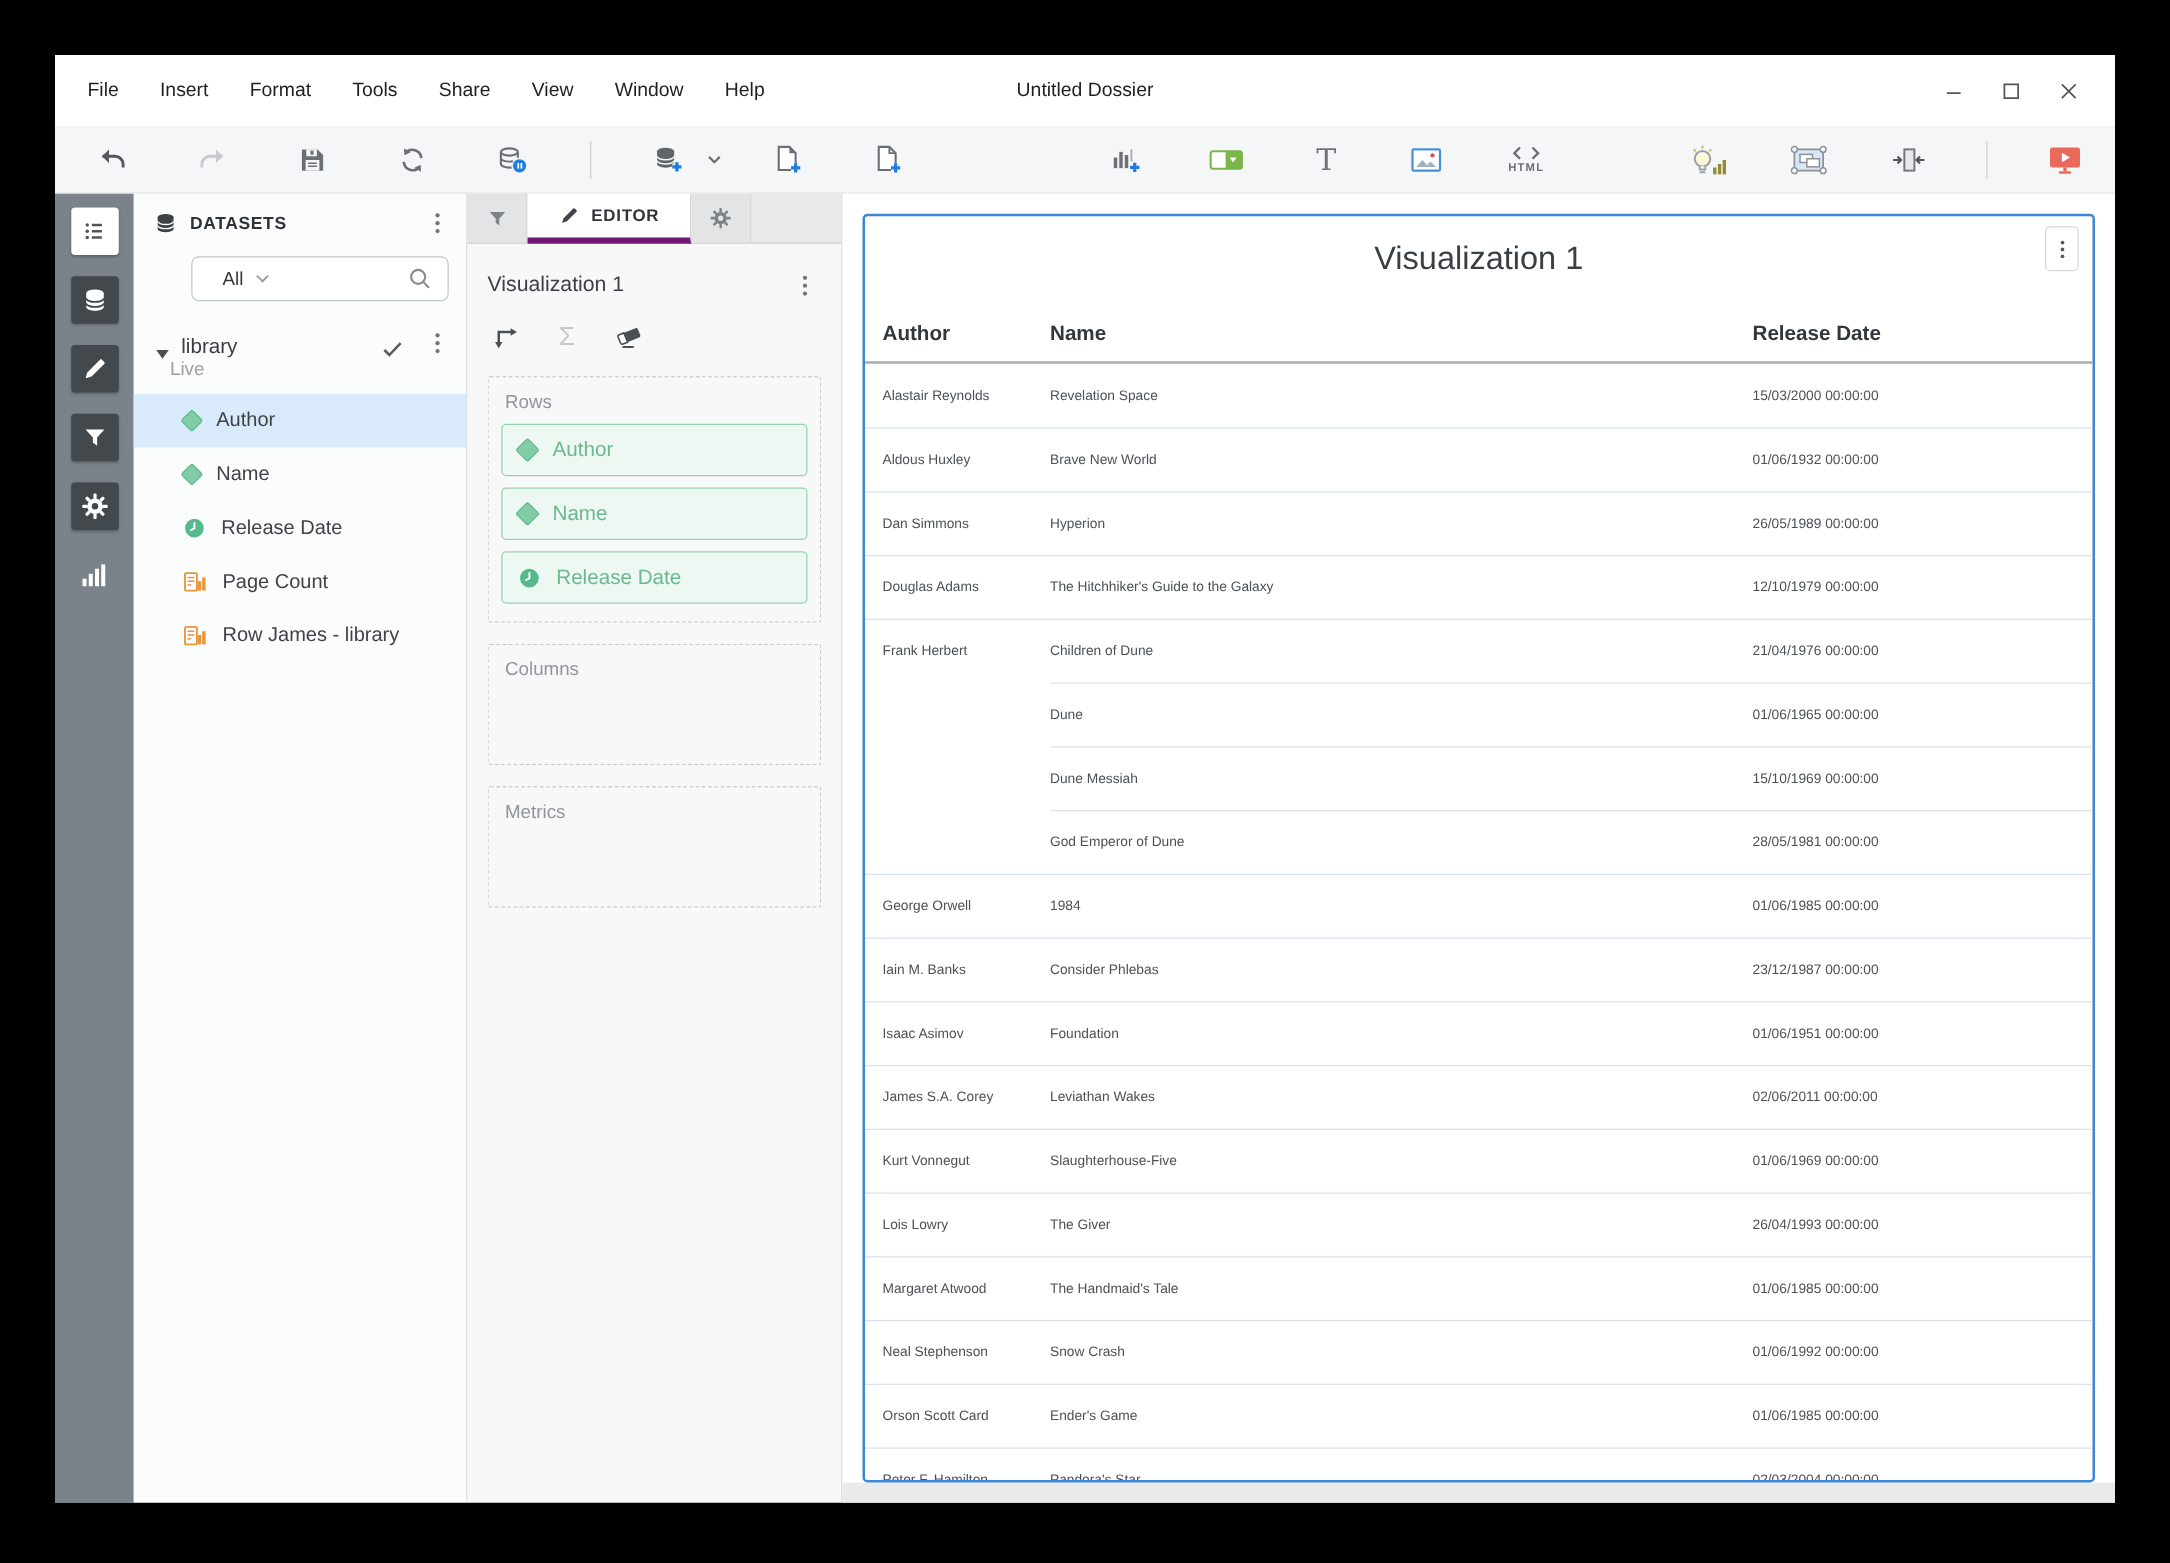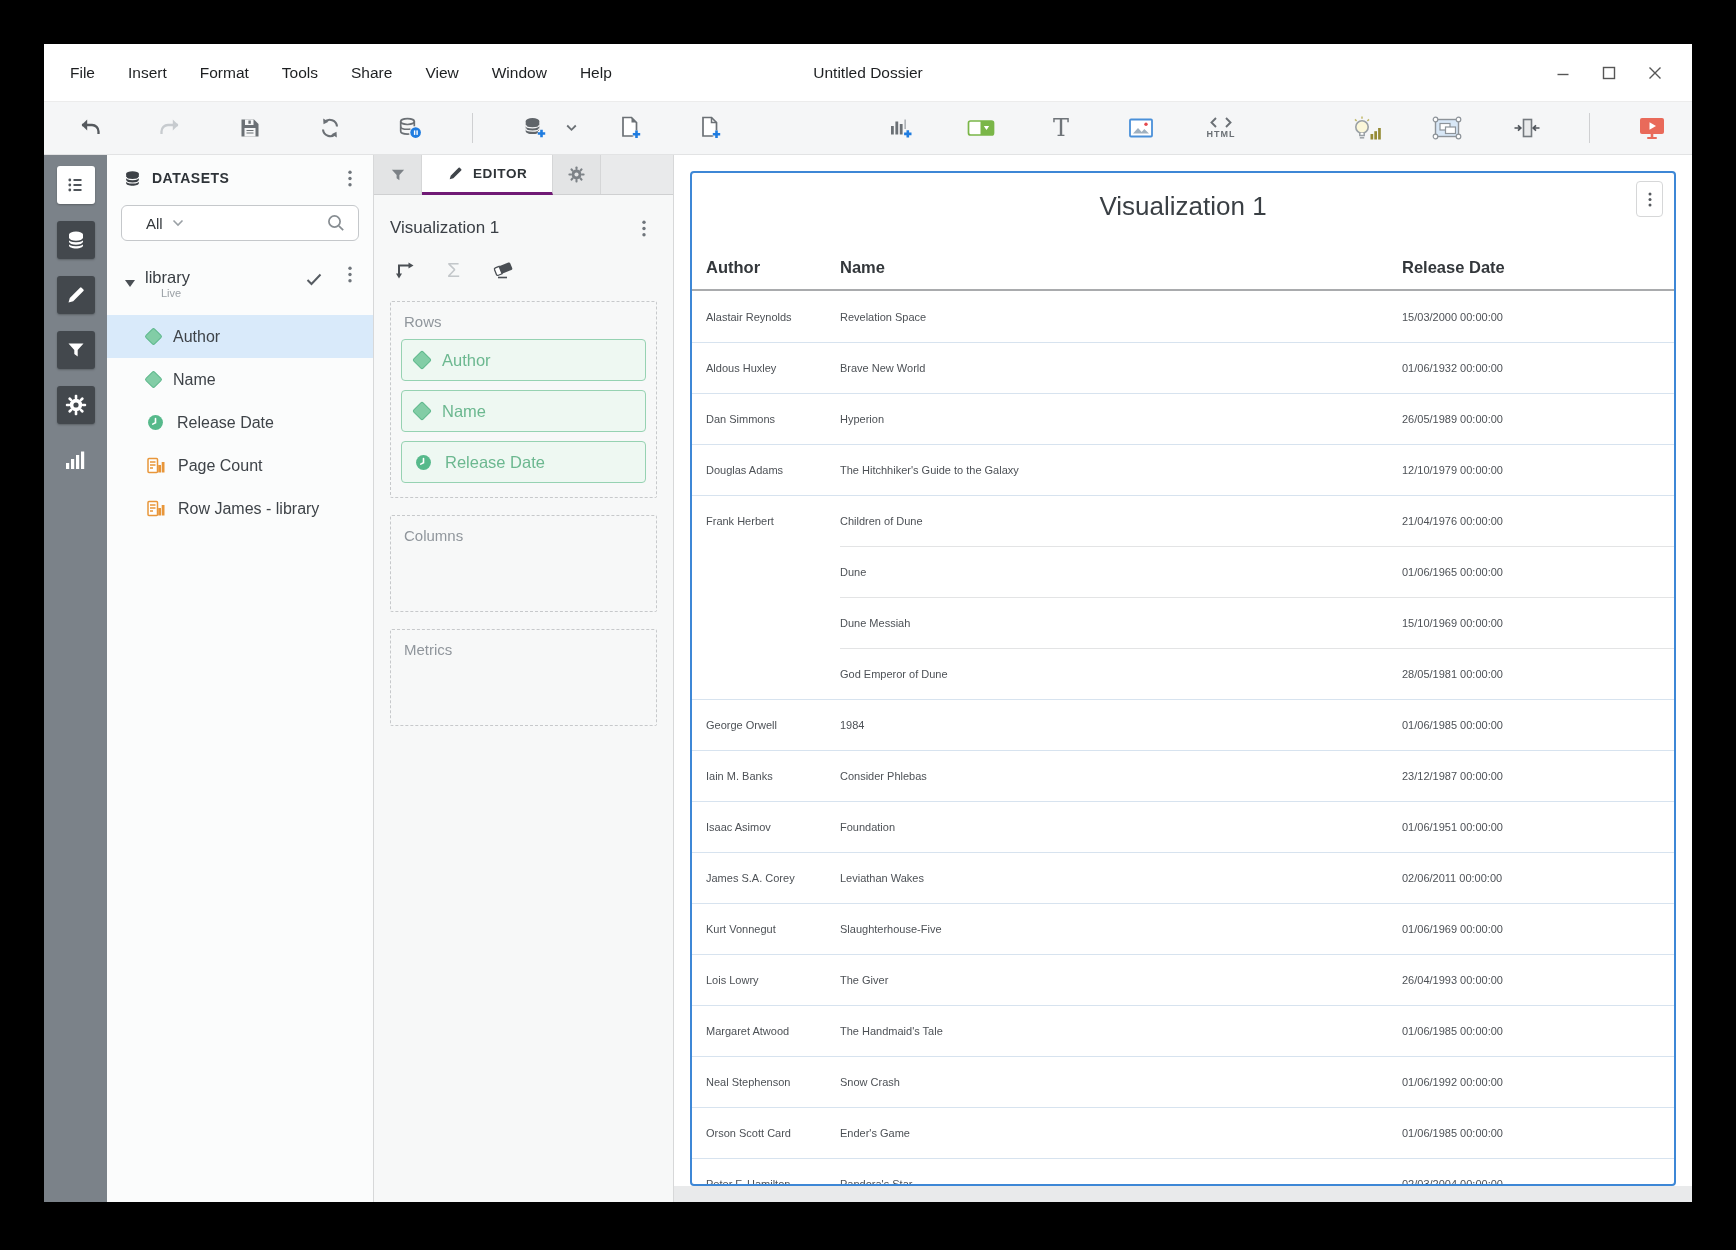--- a/index.html
+++ b/index.html
@@ -34,37 +34,37 @@
   .rail { width:63px; flex:none; background:#7b8289; display:flex; flex-direction:column; align-items:center; padding-top:11px; gap:17px; }
   .rail-btn { width:38px; height:38px; border-radius:3px; background:#43484d; display:flex; align-items:center; justify-content:center; box-shadow:0 1px 2px rgba(0,0,0,.25); }
   .rail-btn.white { background:#fff; }
   .rail-plain { width:38px; height:38px; display:flex; align-items:center; justify-content:center; }
 
   
   .ds-panel { width:267px; flex:none; background:#fbfcfc; border-right:1px solid #d7d8d9; display:flex; flex-direction:column; }
   .ds-header { height:46px; display:flex; align-items:center; padding:0 10px 0 16px; flex:none; }
   .ds-title { font-weight:bold; font-size:14px; letter-spacing:.5px; color:#2e3338; margin-left:10px; flex:1; }
   .kebab-btn { width:26px; height:26px; display:flex; align-items:center; justify-content:center; }
-  .search-wrap { padding:4px 14px 10px; flex:none; }
+  .search-wrap { padding:4px 14px 10px; flex:none;margin-left:32px; }
   .search-box { height:36px; background:#fff; border:1px solid #c5c8cb; border-radius:6px; display:flex; align-items:center; padding:0 12px 0 24px; }
   .search-all { font-size:15px; color:#33373b; margin-right:9px; }
   .search-spacer { flex:1; }
   .lib-row { height:36px; display:flex; align-items:flex-end; padding:0 10px 0 18px; flex:none; }
   .lib-name { font-size:16.5px; color:#383d42; margin-left:10px; flex:1; }
-  .live-row { padding-left:54px; font-size:11px; color:#9aa0a5; height:28px; flex:none; }
+  .live-row { padding-left:29px; font-size:15px; color:#9aa0a5; height:28px; flex:none; }
   .ds-item { height:43px; display:flex; align-items:center; gap:13px; padding-left:40px; font-size:16px; color:#3e4348; flex:none; }
   .ds-item.selected { background:#d9eafa; }
   .ic-diamond { width:13px; height:13px; flex:none; background:#82cda6; border:1px solid #5eb88c; border-radius:2px; transform:rotate(45deg); display:inline-block; }
   .caret-down { width:0; height:0; border-left:5.5px solid transparent; border-right:5.5px solid transparent; border-top:7px solid #4a4f54; display:inline-block; }
 
   
   .ed-panel { width:300px; flex:none; background:#f7f8f8; border-right:1px solid #d7d8d9; display:flex; flex-direction:column; }
   .ed-tabs { height:40px; flex:none; display:flex; border-bottom:1px solid #cfd0d1; background:#e9eaeb; }
   .ed-tab { width:48px; display:flex; align-items:center; justify-content:center; background:#e3e4e5; border-right:1px solid #d5d6d7; }
-  .ed-tab.active { width:auto; padding:0 25px; background:#fff; border-bottom:3px solid #701a75; margin-bottom:-1px; gap:9px; }
+  .ed-tab.active { width:auto; padding:0 25px; background:#fff; border-bottom:5px solid #701a75; margin-bottom:-1px; gap:9px; }
   .ed-tab-label { font-size:13.5px; font-weight:bold; letter-spacing:.6px; color:#2f3438; }
   .ed-content { padding:16px 16px 0; flex:1; }
   .viz-name-row { display:flex; align-items:center; height:34px; }
   .viz-name { font-size:17px; color:#3b4046; flex:1; }
   .ed-icons { display:flex; align-items:center; gap:31px; height:44px; margin:2px 0 10px 2px; }
   .sigma { font-size:21px; color:#c3c7ca; line-height:1; }
   .zone { border:1px dashed #c7c9cb; border-radius:2px; padding:10px 10px 12px; margin-bottom:17px; }
   .zone-label { font-size:15px; color:#90969c; margin:1px 0 9px 3px; }
   .zone.empty { height:97px; }
   .pill { height:42px; border:1px solid #96d2b2; background:#eef8f2; border-radius:4px; display:flex; align-items:center; gap:13px; padding:0 13px; margin-bottom:9px; font-size:16.5px; color:#6cb890; }

